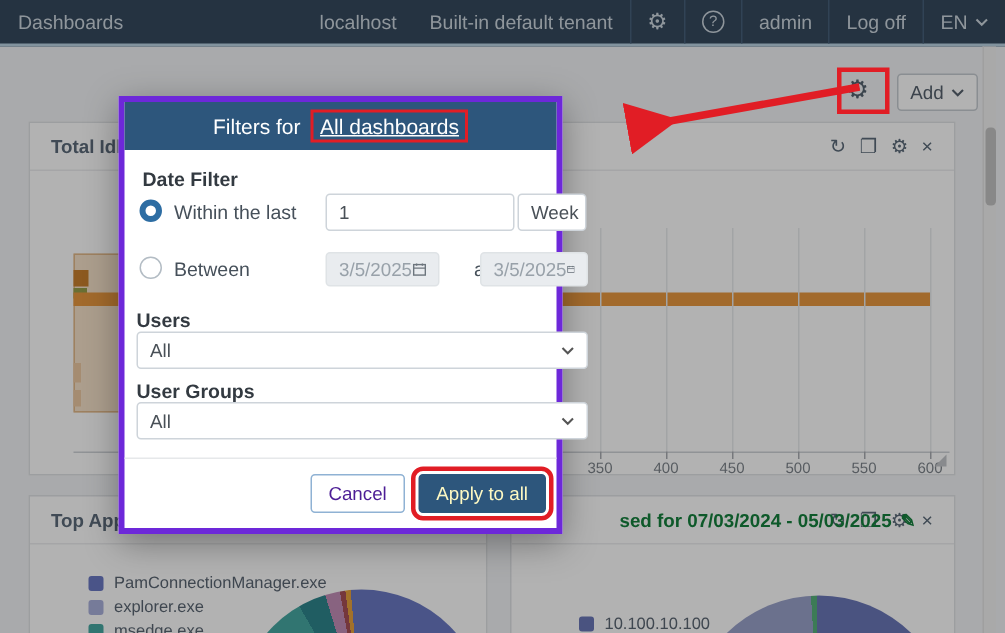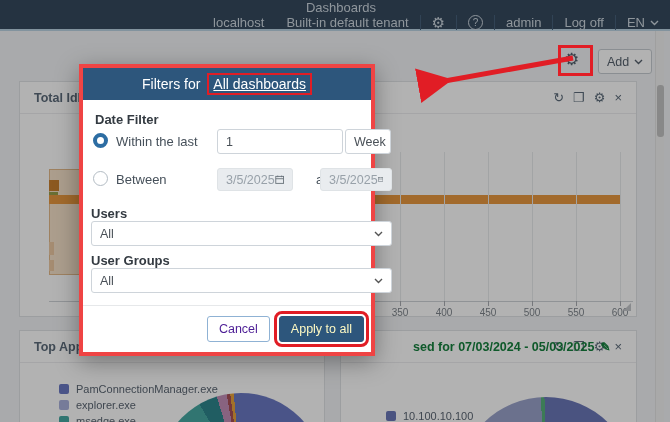--- a/index.html
+++ b/index.html
@@ -2,21 +2,21 @@
 <html><head>
 <meta charset="utf-8">
 <style>
   * { margin:0; padding:0; box-sizing:border-box; font-family:"Liberation Sans", sans-serif; }
   html,body { background:#888; }
   .stage { position:relative; width:670px; height:422px; overflow:hidden; background:#f3f4f6; }
   .abs { position:absolute; }
 
   
   .navbar { position:absolute; left:0; top:0; width:670px; height:31px; background:#35495e;
-            border-bottom:2px solid #bad3e3; display:flex; align-items:center; color:#cdd7df; font-size:13px; z-index:1;flex-direction:column; }
+            border-bottom:2px solid #bad3e3; display:flex; align-items:center; color:#cdd7df; font-size:13px; z-index:1; }
   .nav-brand { padding-left:12px; }
   .nav-right { margin-left:auto; display:flex; align-items:center; height:100%;text-align:center; }
   .nav-item { padding:0 11px; height:100%; display:flex; align-items:center; gap:5px; }
   .nav-div { width:1px; height:100%; background:#47617a; }
   .gear-glyph { font-size:15px; line-height:1; }
   .q-circle { width:15px; height:15px; border:1.4px solid #cdd7df; border-radius:50%;
               display:flex; align-items:center; justify-content:center; font-size:10px; }
 
   
   .tool-gear { position:absolute; left:564px; top:49px; font-size:17px; color:#54626f; z-index:1; }
@@ -58,21 +58,21 @@
   
   .sb-track { position:absolute; left:655px; top:31px; width:9px; height:391px; background:#f2f2f2;
               border-left:1px solid #e4e4e4; z-index:1; }
   .sb-thumb { position:absolute; left:1px; top:54px; width:7px; height:52px; background:#c3c3c3; border-radius:3px; }
 
   
   .backdrop { position:absolute; inset:0; background:rgba(0,0,0,0.30); z-index:10; }
 
   
   .modal { position:absolute; left:79px; top:64px; width:296px; height:292px; z-index:20;
-           border:4px solid #ef4444; background:#fff; box-shadow:0 6px 22px rgba(0,0,0,.35); }
+           border:4px solid #6d28d9; background:#fff; box-shadow:0 6px 22px rgba(0,0,0,.35); }
   .modal-header { height:32px; background:#2d567c; color:#fff; display:flex; align-items:center;
                   justify-content:center; gap:7px; font-size:14px; }
   .hl-box { border:2px solid #e11d25; padding:0 4px; line-height:18px;text-decoration:underline; }
   .modal-body { position:relative; height:205px; font-size:13px; color:#46505a; }
   .sec-label { position:absolute; font-weight:bold; color:#333a41; font-size:13px; }
   .radio { position:absolute; width:15px; height:15px; border-radius:50%; background:#fff; }
   .radio.on  { border:4.5px solid #2d6da3; }
   .radio.off { border:1.5px solid #b3bcc4; }
   .fld { position:absolute; border:1px solid #ced4da; border-radius:3px; background:#fff;
          display:flex; align-items:center; padding:0 8px; font-size:12.5px; color:#495057; }

